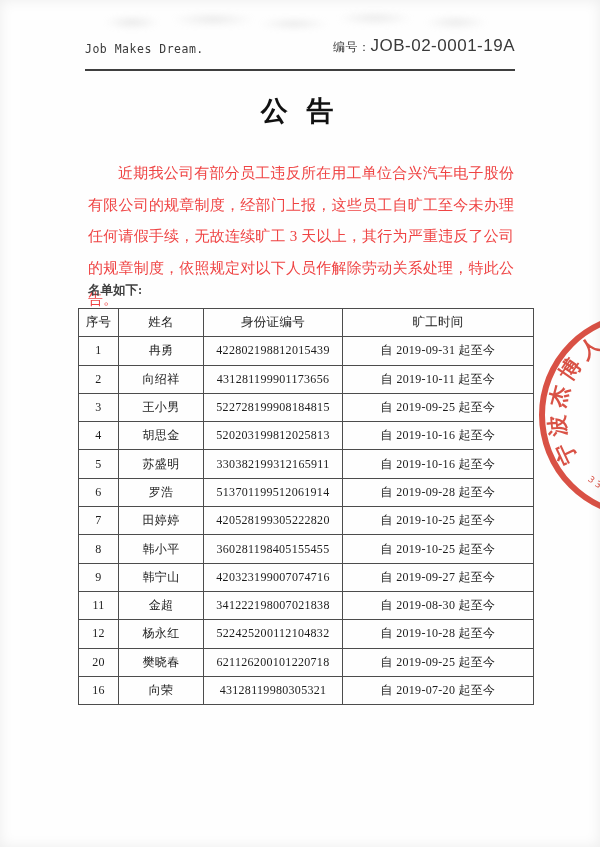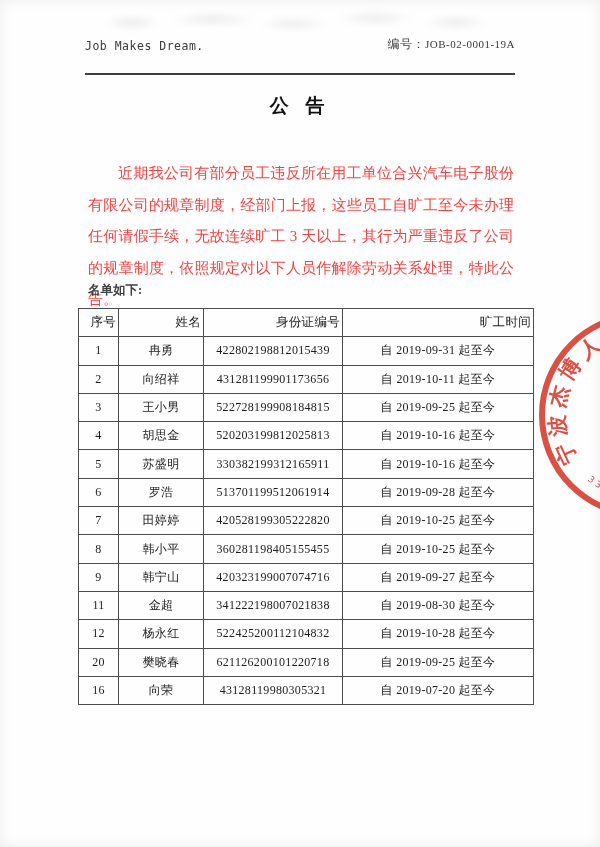--- a/index.html
+++ b/index.html
@@ -20,31 +20,31 @@
       radial-gradient(ellipse 40px 9px at 12% 55%, #b9b9b9 0%, transparent 70%),
       radial-gradient(ellipse 60px 10px at 30% 45%, #c2c2c2 0%, transparent 70%),
       radial-gradient(ellipse 50px 8px at 48% 60%, #bcbcbc 0%, transparent 70%),
       radial-gradient(ellipse 55px 10px at 66% 40%, #c5c5c5 0%, transparent 70%),
       radial-gradient(ellipse 45px 9px at 84% 55%, #bfbfbf 0%, transparent 70%);
     filter:blur(3px); opacity:0.35;
   }
   .doc-header {
     position:absolute; top:36px; left:85px; right:85px;
     display:flex; justify-content:space-between; align-items:flex-end;
-    padding-bottom:20px;
+    padding-bottom:13px;
     border-bottom:2px solid #3f3f3f;
     font-family:"DejaVu Sans Mono","Liberation Mono",monospace;
     font-size:11.5px; color:#3a3a3a; letter-spacing:0.5px;text-align:center;
   }
   .doc-no { font-family:"Liberation Serif","DejaVu Serif",serif; font-size:12px; }
-  .doc-no .num { font-family:Liberation Serif, serif; font-size:11px; }
+  .doc-no .num { font-family:Liberation Sans, sans-serif; font-size:17px; }
   .title {
     position:absolute; top:93px; left:0; right:0;
     text-align:center;
-    font-size:19px; font-weight:bold; letter-spacing:6px;
+    font-size:27px; font-weight:bold; letter-spacing:6px;
     color:#111;
   }
   .body-text {
     position:absolute; top:158px; left:88px; width:426px;
     font-size:15px; line-height:31.5px;
     text-align:justify; text-indent:2em;
     color:#ef4444;
   }
   .list-label {
     position:absolute; top:282px; left:88px;
@@ -59,21 +59,21 @@
   table.roster th, table.roster td {
     border:1px solid #4c4c4c;
     height:27.3px;
     text-align:center; vertical-align:middle;
     font-size:12px; font-weight:normal; color:#1c1c1c;
     padding:0 2px;
     letter-spacing:0.3px;
     overflow:hidden; white-space:nowrap;
   }
   table.roster { border:1.5px solid #444; }
-  table.roster th { font-size:12.5px;text-align:right; }
+  table.roster th { font-size:12.5px; }
   .stamp {
     position:absolute; top:300px; left:527px;
     opacity:0.88;
     mix-blend-mode:multiply;
     pointer-events:none;
   }
 </style>
 </head>
 <body>
 

